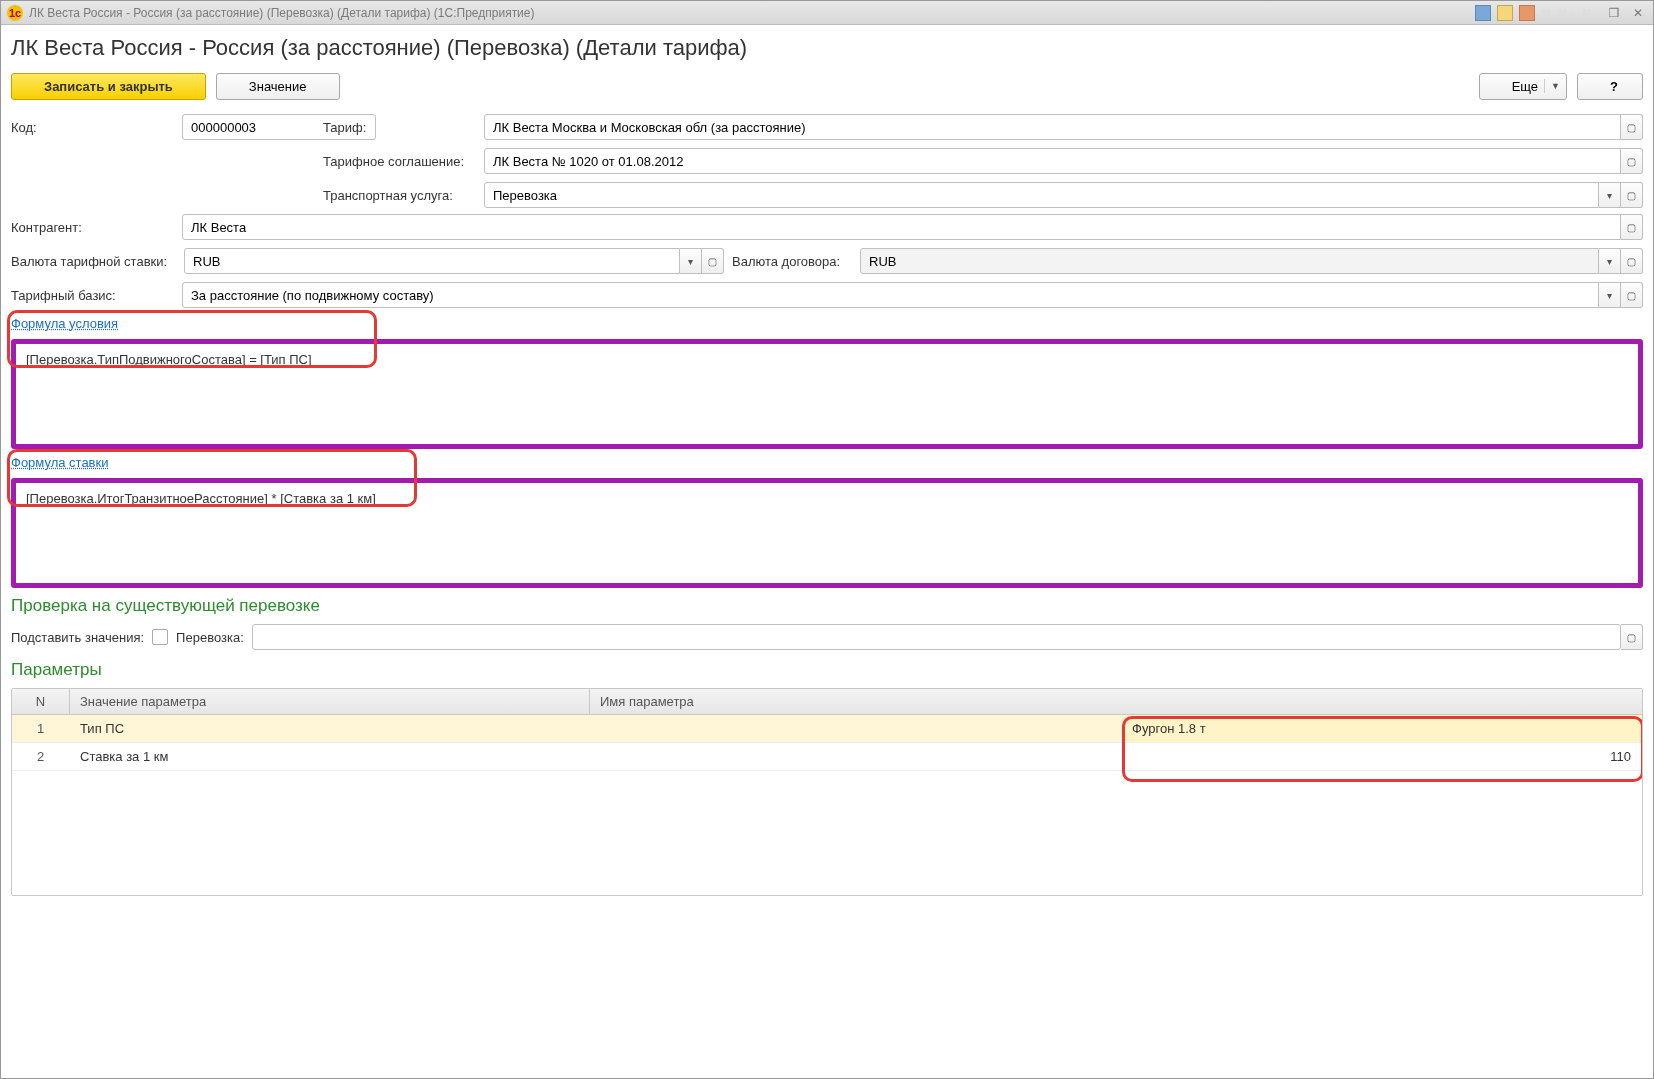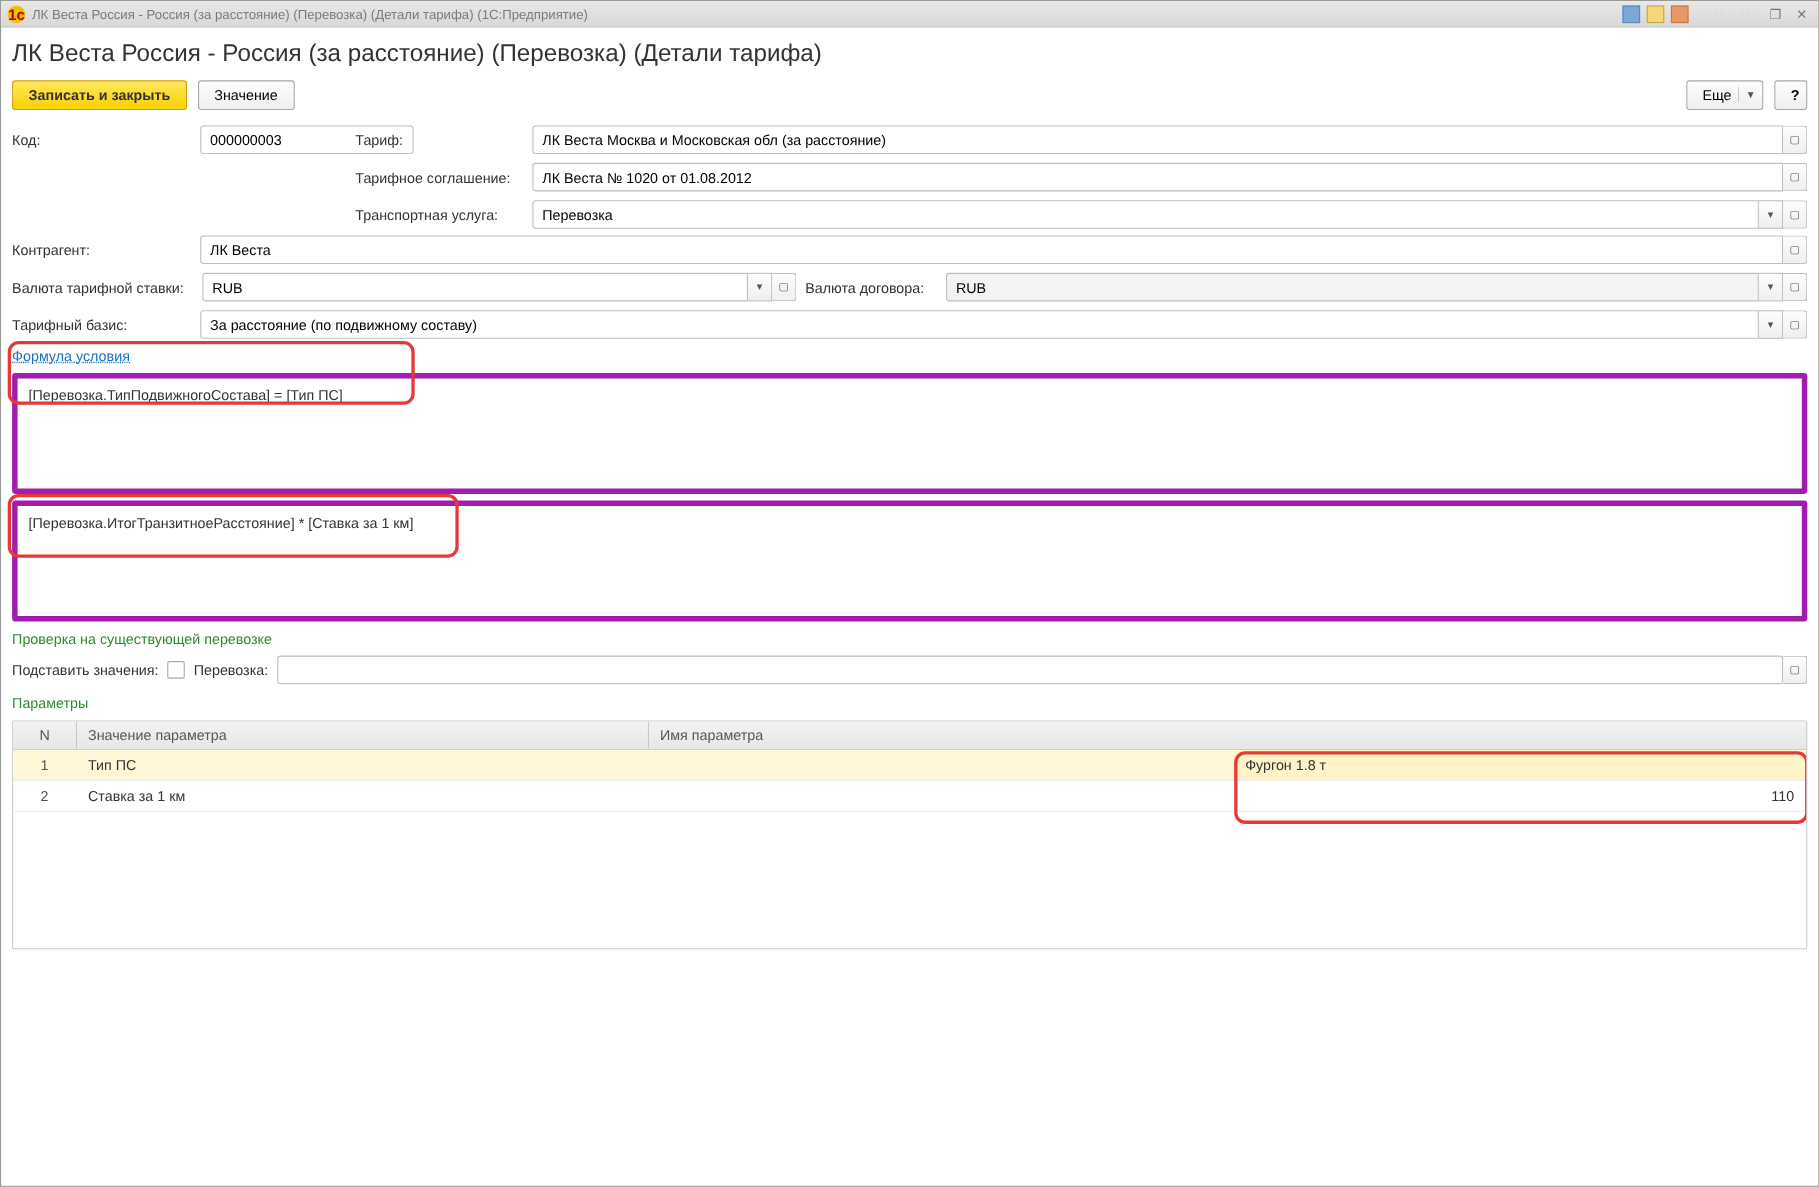--- a/index.html
+++ b/index.html
@@ -1,36 +1,36 @@
 <!DOCTYPE html>
 <html><head>
 <meta charset="utf-8">
 <style>
 * { box-sizing: border-box; margin: 0; padding: 0; }
 body { font-family: Arial, sans-serif; font-size: 13px; background: #fff; color: #333; }
 .window { width: 1654px; height: 1079px; border: 1px solid #999; background: #fff; overflow: hidden; display: flex; flex-direction: column; }
 
 
 .titlebar { background: linear-gradient(#e8e8e8, #d8d8d8); height: 24px; display: flex; align-items: center; padding: 0 6px; border-bottom: 1px solid #bbb; }
-.titlebar-icon { width: 16px; height: 16px; background: #f2c200; border-radius: 50%; margin-right: 6px; display: flex; align-items: center; justify-content: center; font-size: 14px; font-weight: bold; color: #b00; }
+.titlebar-icon { width: 16px; height: 16px; background: #f2c200; border-radius: 50%; margin-right: 6px; display: flex; align-items: center; justify-content: center; font-size: 11px; font-weight: bold; color: #b00; }
 .titlebar-text { color: #7a7a7a; font-size: 12px; flex: 1; }
 .titlebar-right { display: flex; gap: 6px; align-items: center; }
 .titlebar-btn { width: 18px; height: 16px; display: flex; align-items: center; justify-content: center; color: #777; cursor: pointer; font-size: 12px; }
 .tb-icon { width:16px; height:16px; display:inline-block; }
 .tb-blue { background:#7aa8d8; border:1px solid #5a88b8; }
 .tb-calc { background:#f5d678; border:1px solid #c5a648; }
 .tb-cal { background:#e89868; border:1px solid #c87848; }
 .tb-dim { color:#ddd; font-size:11px; letter-spacing:2px; font-weight:bold; }
 
 
 .content { padding: 10px 10px; flex:1; overflow: auto; }
 .page-title { font-size: 22px; font-weight: normal; color: #333; margin-bottom: 12px; }
 
 .toolbar { display: flex; align-items: center; gap: 10px; margin-bottom: 14px; }
-.btn { border: 1px solid #a8a8a8; border-radius: 3px; background: linear-gradient(#fdfdfd,#efefef); padding: 5px 14px; cursor: pointer; font-size: 13px; }
+.btn { border: 1px solid #a8a8a8; border-radius: 3px; background: linear-gradient(#fdfdfd,#efefef); padding: 5px 32px; cursor: pointer; font-size: 13px; }
 .btn-primary { background: linear-gradient(#ffe860,#f8d000); border-color: #c9a000; font-weight: bold; color:#333; }
 .btn-more { display:flex; align-items:flex-start; gap:6px; padding-right:6px; }
 .btn-more .caret { font-size: 9px; color:#555; border-left:1px solid #ccc; padding-left:6px; padding-top:2px; padding-bottom:2px; }
 .btn-help { width: 30px; text-align:center; font-weight:bold; }
 .toolbar-spacer { flex: 1; }
 
 .form-grid { display: grid; grid-template-columns: 165px 135px 155px 1fr; column-gap: 6px; row-gap: 8px; align-items: center; margin-bottom: 6px; }
 .label { color: #333; white-space: nowrap; }
 .input-wrap { display: flex; align-items: stretch; }
 .input-text { flex:1; border:1px solid #bfbfbf; border-radius:3px; padding: 4px 8px; background:#fff; height: 26px; font-size:13px; }
@@ -40,21 +40,21 @@
 
 .row-wide { display:grid; grid-template-columns: 165px 1fr; column-gap:6px; align-items:center; margin-bottom:8px; }
 .row-split { display:grid; grid-template-columns: 165px 540px 120px 1fr; column-gap:8px; align-items:center; margin-bottom:8px; }
 
 .section-link { color:#1b6ec2; text-decoration: underline dotted; cursor:pointer; display:inline-block; margin-bottom:6px; }
 .formula-box { border:5px solid #a21caf; border-radius:3px; background:#fff; height: 110px; padding:8px 10px; margin-bottom: 6px; }
 .formula-header-wrap { position: relative; margin-bottom: 2px; }
 
 .highlight-red { border: 3px solid #e53935; border-radius: 10px; position:absolute; pointer-events:none; }
 
-.green-label { color: #2e8b2e; font-size:13px; margin: 8px 0; }
+.green-label { color: #2e8b2e; font-size:17px; margin: 8px 0; }
 .check-row { display:flex; align-items:center; gap: 8px; margin-bottom:10px; }
 .checkbox { width:16px; height:16px; border:1px solid #aaa; border-radius:2px; background:#fff; cursor:pointer; }
 .perev-input-wrap { flex:1; display:flex; }
 
 .params-table { border:1px solid #c8c8c8; border-radius:2px; overflow:hidden; }
 .pt-header { display:flex; background:linear-gradient(#f3f3f3,#e6e6e6); border-bottom:1px solid #c8c8c8; height:26px; align-items:stretch; }
 .pt-col { border-right:1px solid #c8c8c8; padding:4px 10px; color:#555; display:flex; align-items:center; }
 .pt-col:last-child { border-right:none; }
 .col-n { width: 58px; justify-content:center; }
 .col-name { flex: 1; }
@@ -169,20 +169,23 @@
       <div class="formula-header-wrap">
         <span class="section-link">Формула условия</span>
       </div>
       <div class="formula-box">
         <span>[Перевозка.ТипПодвижногоСостава] = [Тип ПС]</span>
       </div>
     </div>
 
     <div class="rel">
       <div class="highlight-red" style="left:-4px; top:-6px; width:410px; height:58px;"></div>
+      <div class="formula-header-wrap">
+        <span class="section-link">Формула ставки</span>
+      </div>
       <div class="formula-box">
         <span>[Перевозка.ИтогТранзитноеРасстояние] * [Ставка за 1 км]</span>
       </div>
     </div>
 
     <div class="green-label">Проверка на существующей перевозке</div>
     <div class="check-row">
       <span class="label">Подставить значения:</span>
       <span class="checkbox"></span>
       <span class="label">Перевозка:</span>

